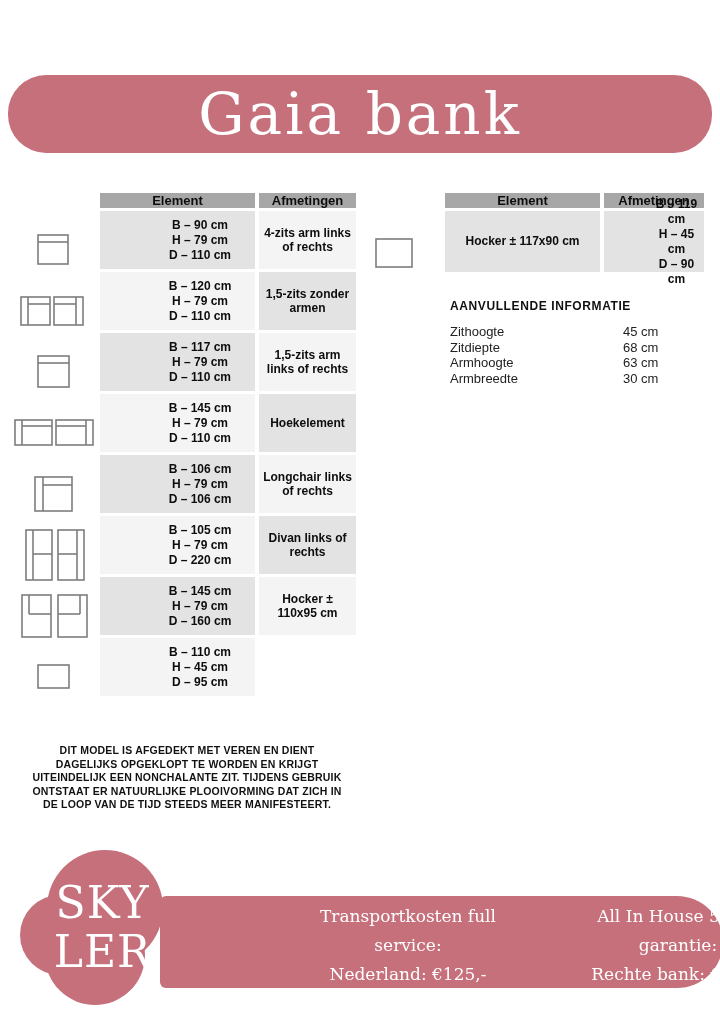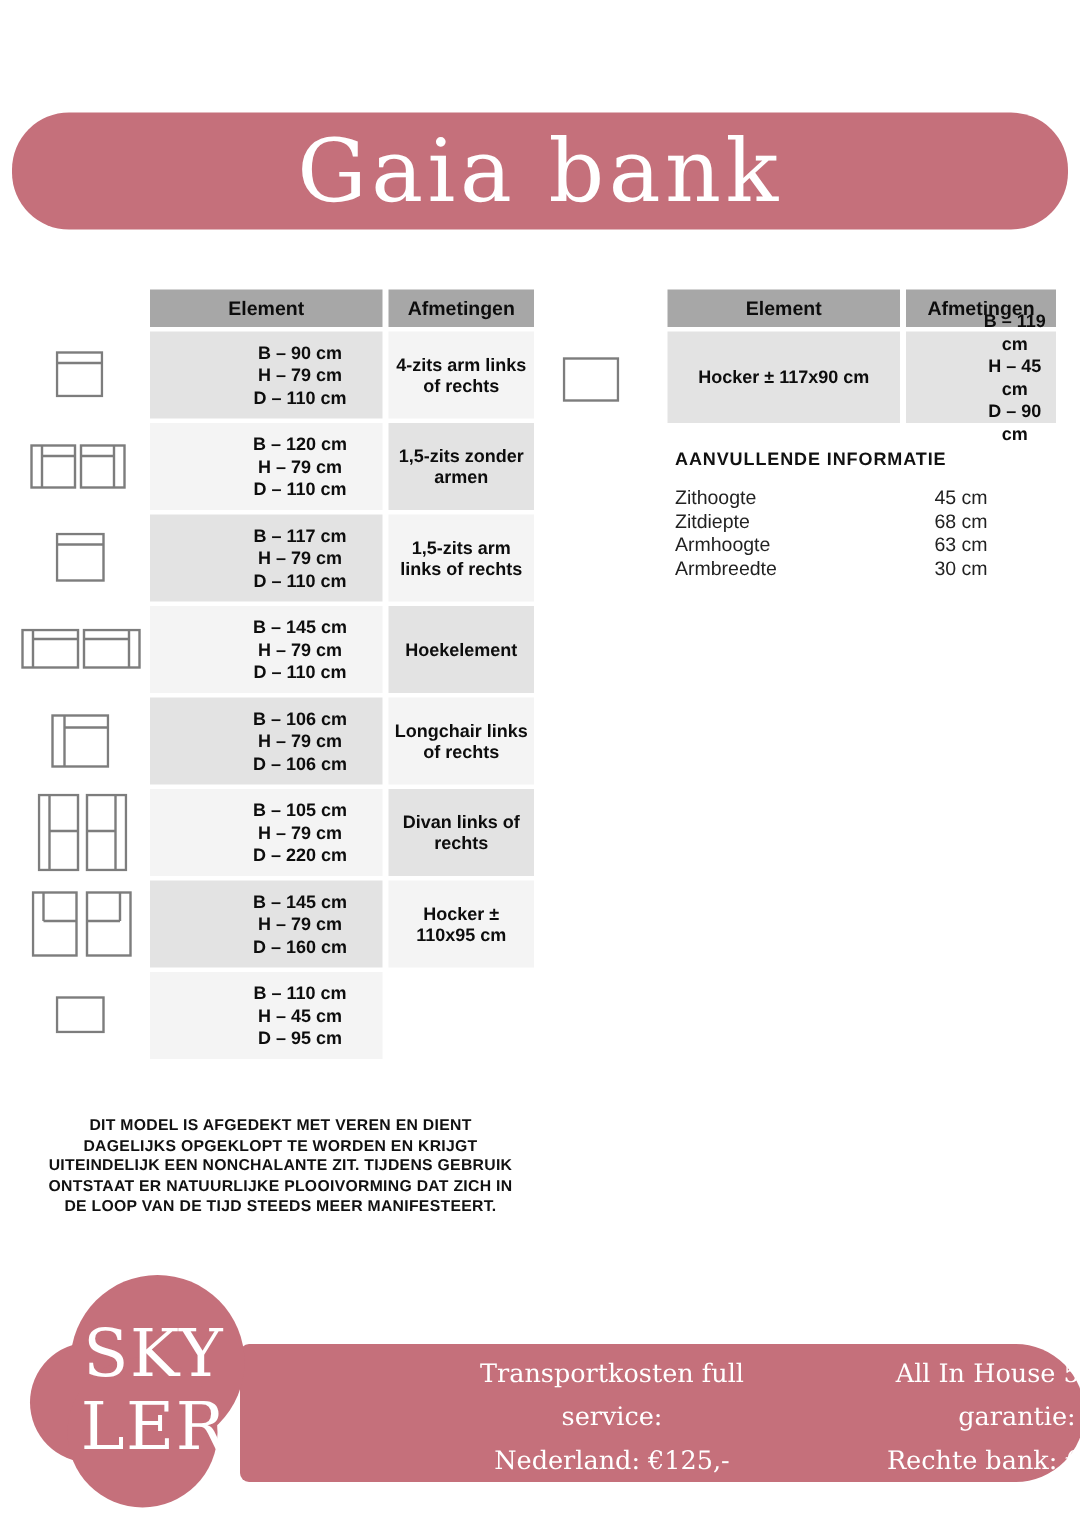--- a/index.html
+++ b/index.html
@@ -10,21 +10,21 @@
   .banner{position:absolute;left:8px;top:75px;width:704px;height:78px;
           background:var(--rose,#c5707b);border-radius:38px;
           display:flex;align-items:center;justify-content:center;}
   .banner .title{font-family:"DejaVu Serif",serif;font-weight:400;color:#fff;
                  font-size:58px;letter-spacing:3px;line-height:1;text-align:center;}
 
   
   .tbl{position:absolute;display:grid;grid-template-columns:155px 97px;gap:3px 4px;}
   .tbl-left{left:100px;top:193px;}
   .tbl-right{left:445px;top:193px;grid-template-columns:155px 100px;}
-  .tbl .h{background:var(--hdr,#a7a7a7);height:25px;display:flex;align-items:center;
+  .tbl .h{background:var(--hdr,#a7a7a7);height:15px;display:flex;align-items:center;
           justify-content:center;font-weight:bold;font-size:13px;color:#0d0d0d;}
   .tbl .c{display:flex;flex-direction:column;align-items:center;justify-content:center;
           text-align:center;font-weight:bold;font-size:12px;color:#0d0d0d;
           height:58px;padding:0 3px;box-sizing:border-box;line-height:14.5px;}
   .tbl-right .c{height:61px;}
   .c.dark{background:var(--rowd,#e3e3e3);}
   .c.light{background:var(--rowl,#f4f4f4);}
   .c.dim div{line-height:15px;margin-left:45px;}
 
   

